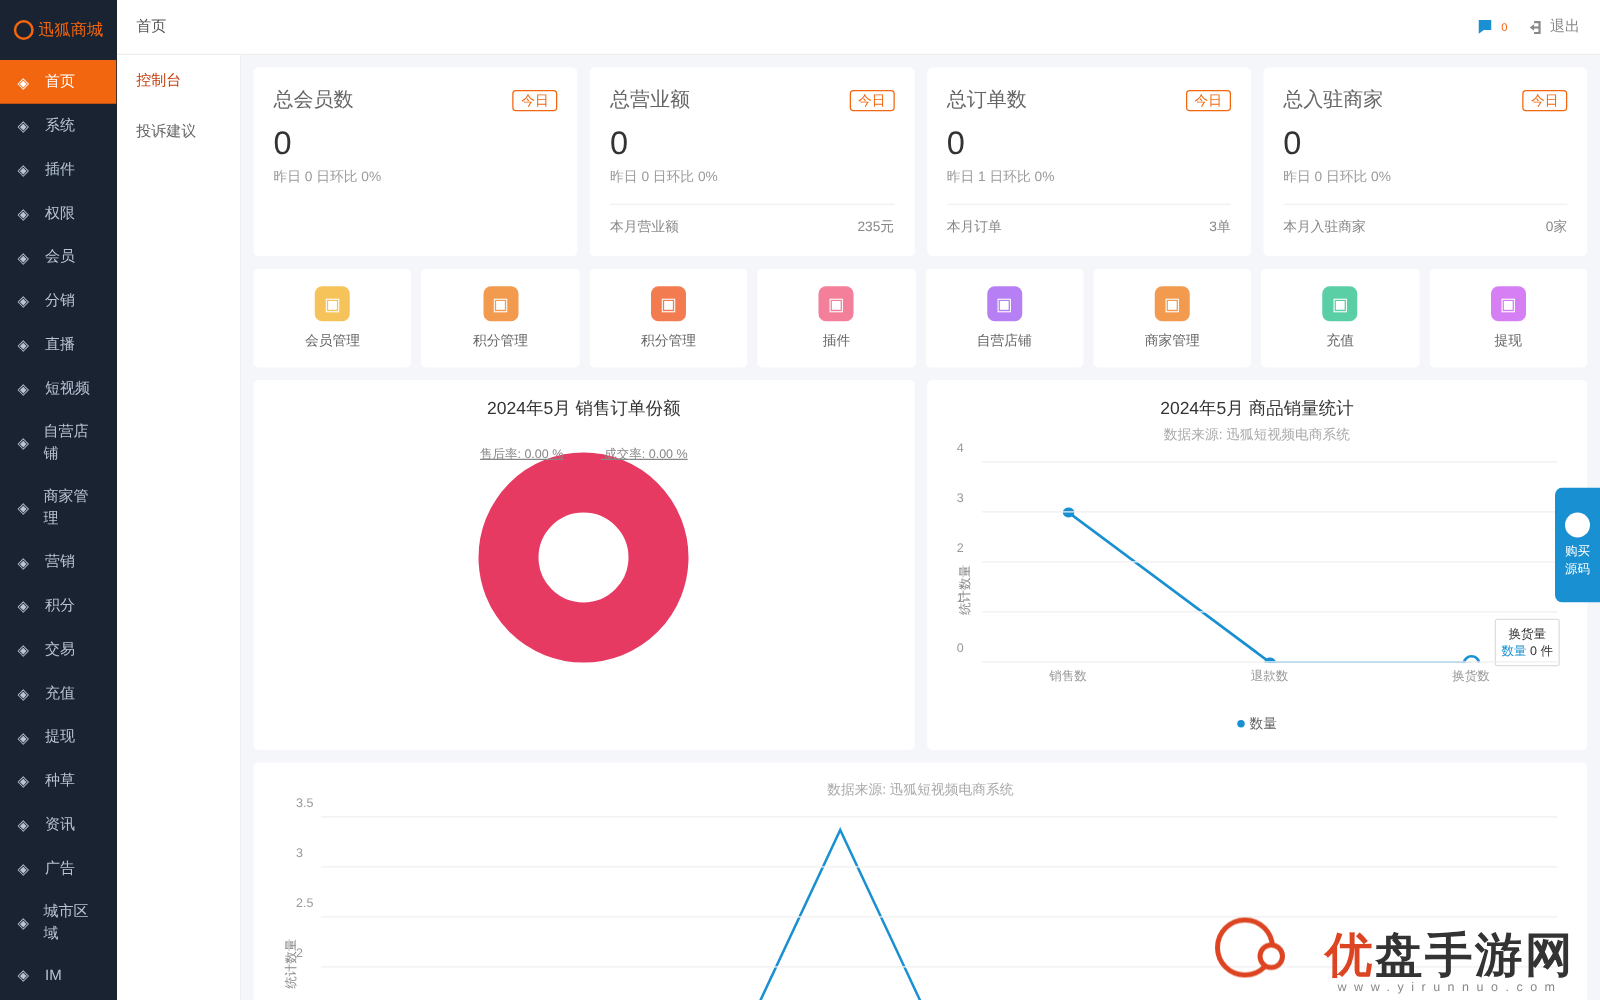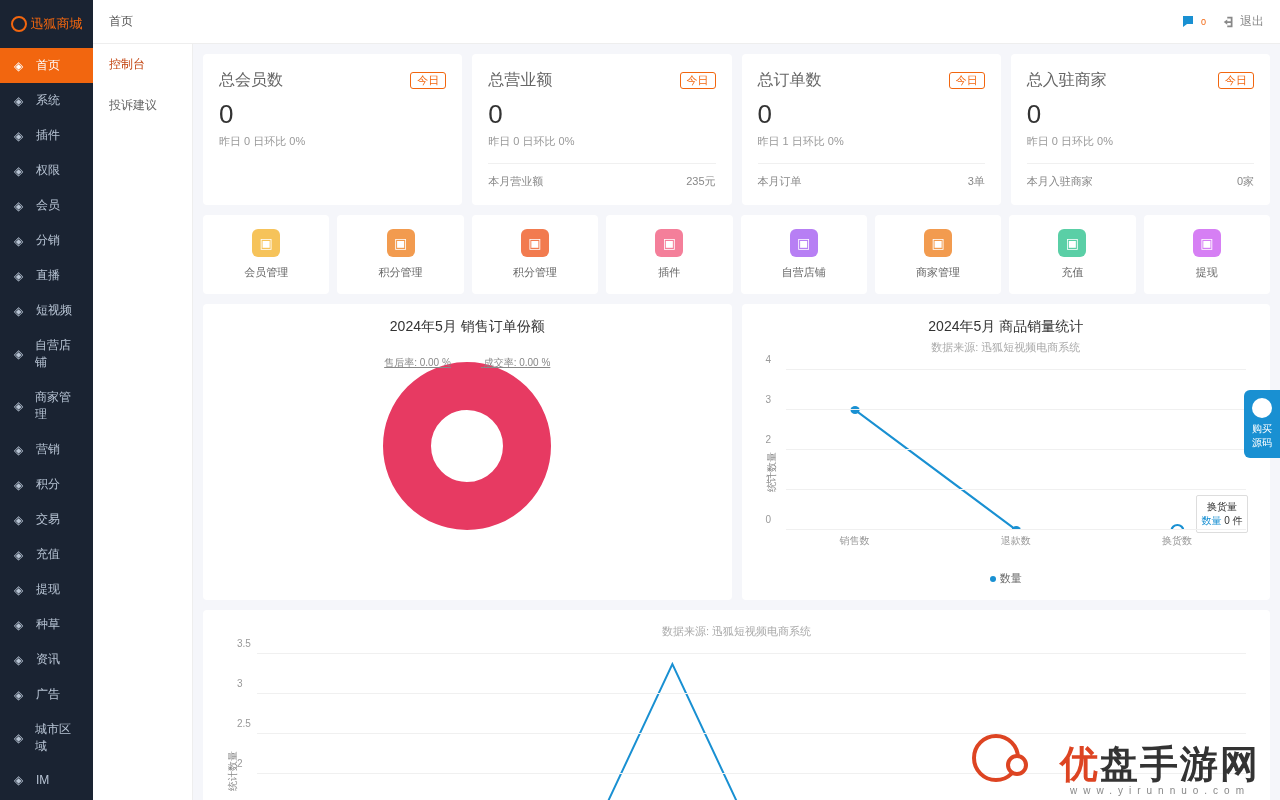--- a/index.html
+++ b/index.html
@@ -70,21 +70,21 @@
 .chart-legend { text-align: center; font-size: 11px; color: #666; margin-top: 6px; }
 .chart-legend .dot { display: inline-block; width: 6px; height: 6px; border-radius: 50%; background: #1990d2; margin-right: 4px; }
 .tooltip-box { position: absolute; right: -2px; top: 125px; width: 52px; background: #fff; border: 1px solid #ddd; padding: 4px; font-size: 10px; text-align: center; border-radius: 2px; }
 .tooltip-box .v { color: #1990d2; }
 
 
 .annual { height: 230px; }
 .annual-area { position: absolute; left: 40px; right: 10px; top: 5px; bottom: 25px; }
 
 
-.float-btn { position: fixed; right: 0; top: 390px; width: 36px; background: #1990d2; color: #fff; padding: 8px 4px; border-radius: 6px 0 0 6px; text-align: center; font-size: 10px; cursor: pointer; }
+.float-btn { position: fixed; right: 0; top: 390px; width: 36px; background: #1990d2; color: #fff; padding: 20px 4px; border-radius: 6px 0 0 6px; text-align: center; font-size: 10px; cursor: pointer; }
 .float-btn .bubble { width: 20px; height: 20px; background: #fff; border-radius: 50%; margin: 0 auto 4px; }
 
 
 .watermark { position: fixed; right: 20px; bottom: 10px; font-size: 38px; font-weight: bold; color: #333; letter-spacing: 2px; pointer-events: none; }
 .watermark .red { color: #d42; }
 .watermark-sub { position: fixed; right: 30px; bottom: 4px; font-size:10px; color:#888; letter-spacing:6px; }
 .wm-logo { position: fixed; right: 260px; bottom: 18px; width: 48px; height: 48px; border: 4px solid #d42; border-radius: 50%; }
 .wm-logo::after { content:''; position:absolute; right:-12px; top:16px; width:14px; height:14px; border:4px solid #d42; border-radius:50%; background:#fff; }
 </style>
 </head>

